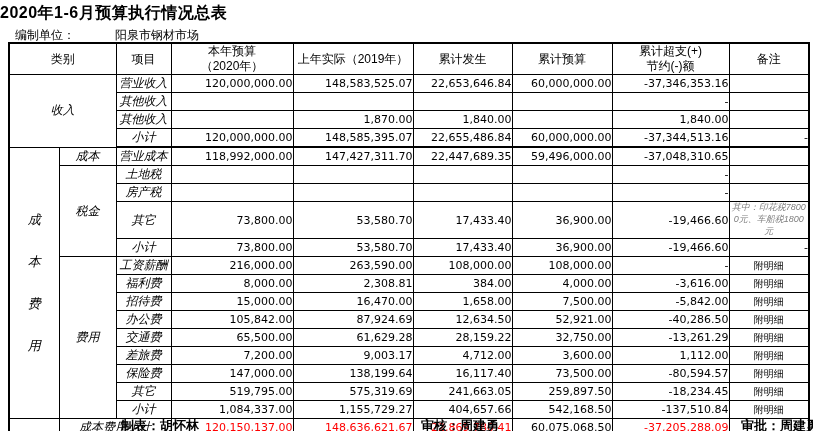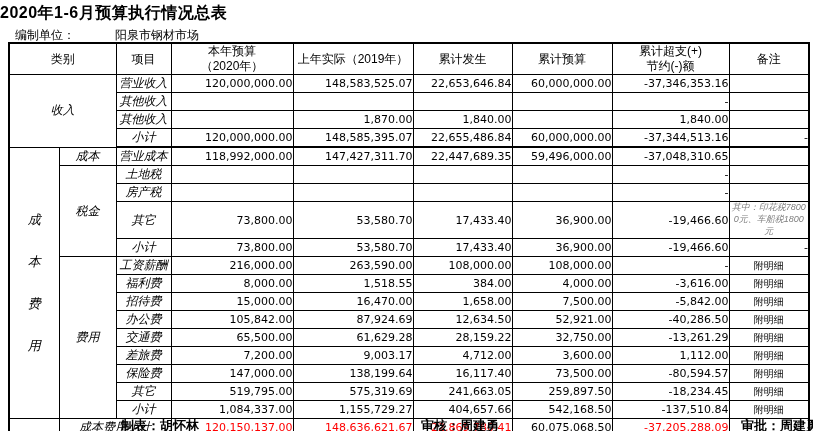--- a/index.html
+++ b/index.html
@@ -179,21 +179,21 @@
         <td class="num">216,000.00</td>
         <td class="num">263,590.00</td>
         <td class="num">108,000.00</td>
         <td class="num">108,000.00</td>
         <td class="num">-</td>
         <td class="ctr">附明细</td>
       </tr>
       <tr>
         <td class="item">福利费</td>
         <td class="num">8,000.00</td>
-        <td class="num">1,518.55</td>
+        <td class="num">2,308.81</td>
         <td class="num">384.00</td>
         <td class="num">4,000.00</td>
         <td class="num">-3,616.00</td>
         <td class="ctr">附明细</td>
       </tr>
       <tr>
         <td class="item">招待费</td>
         <td class="num">15,000.00</td>
         <td class="num">16,470.00</td>
         <td class="num">1,658.00</td>

